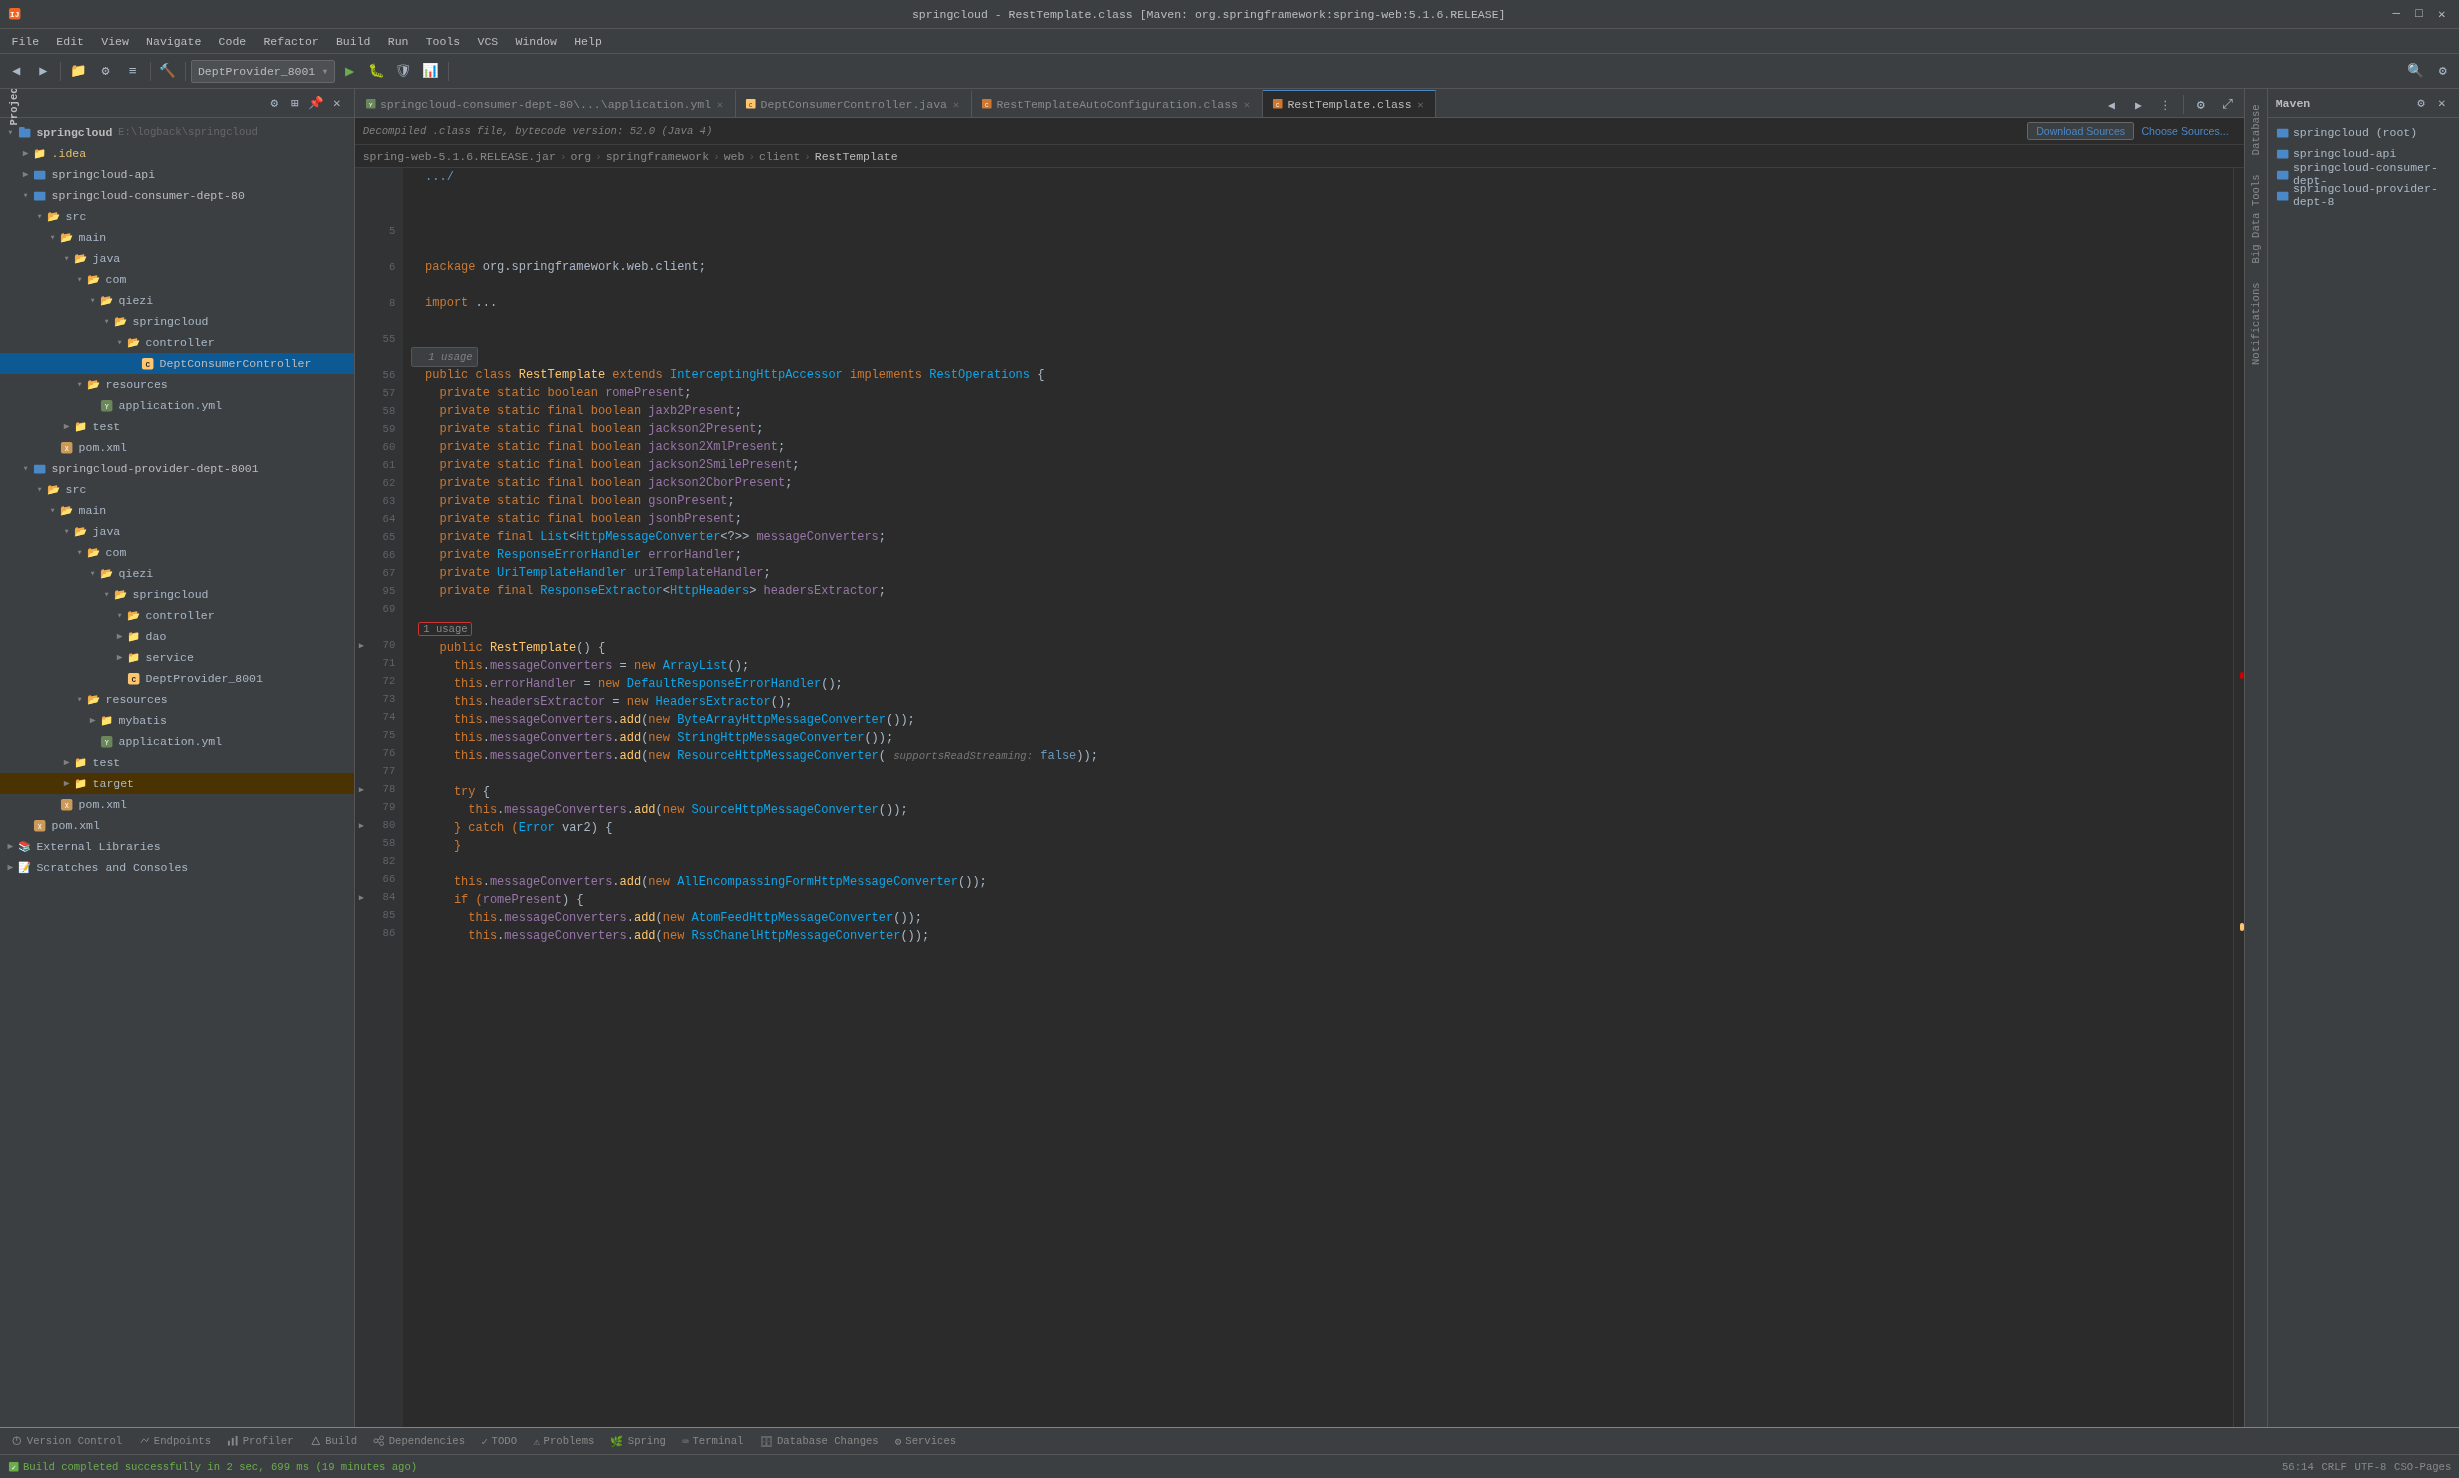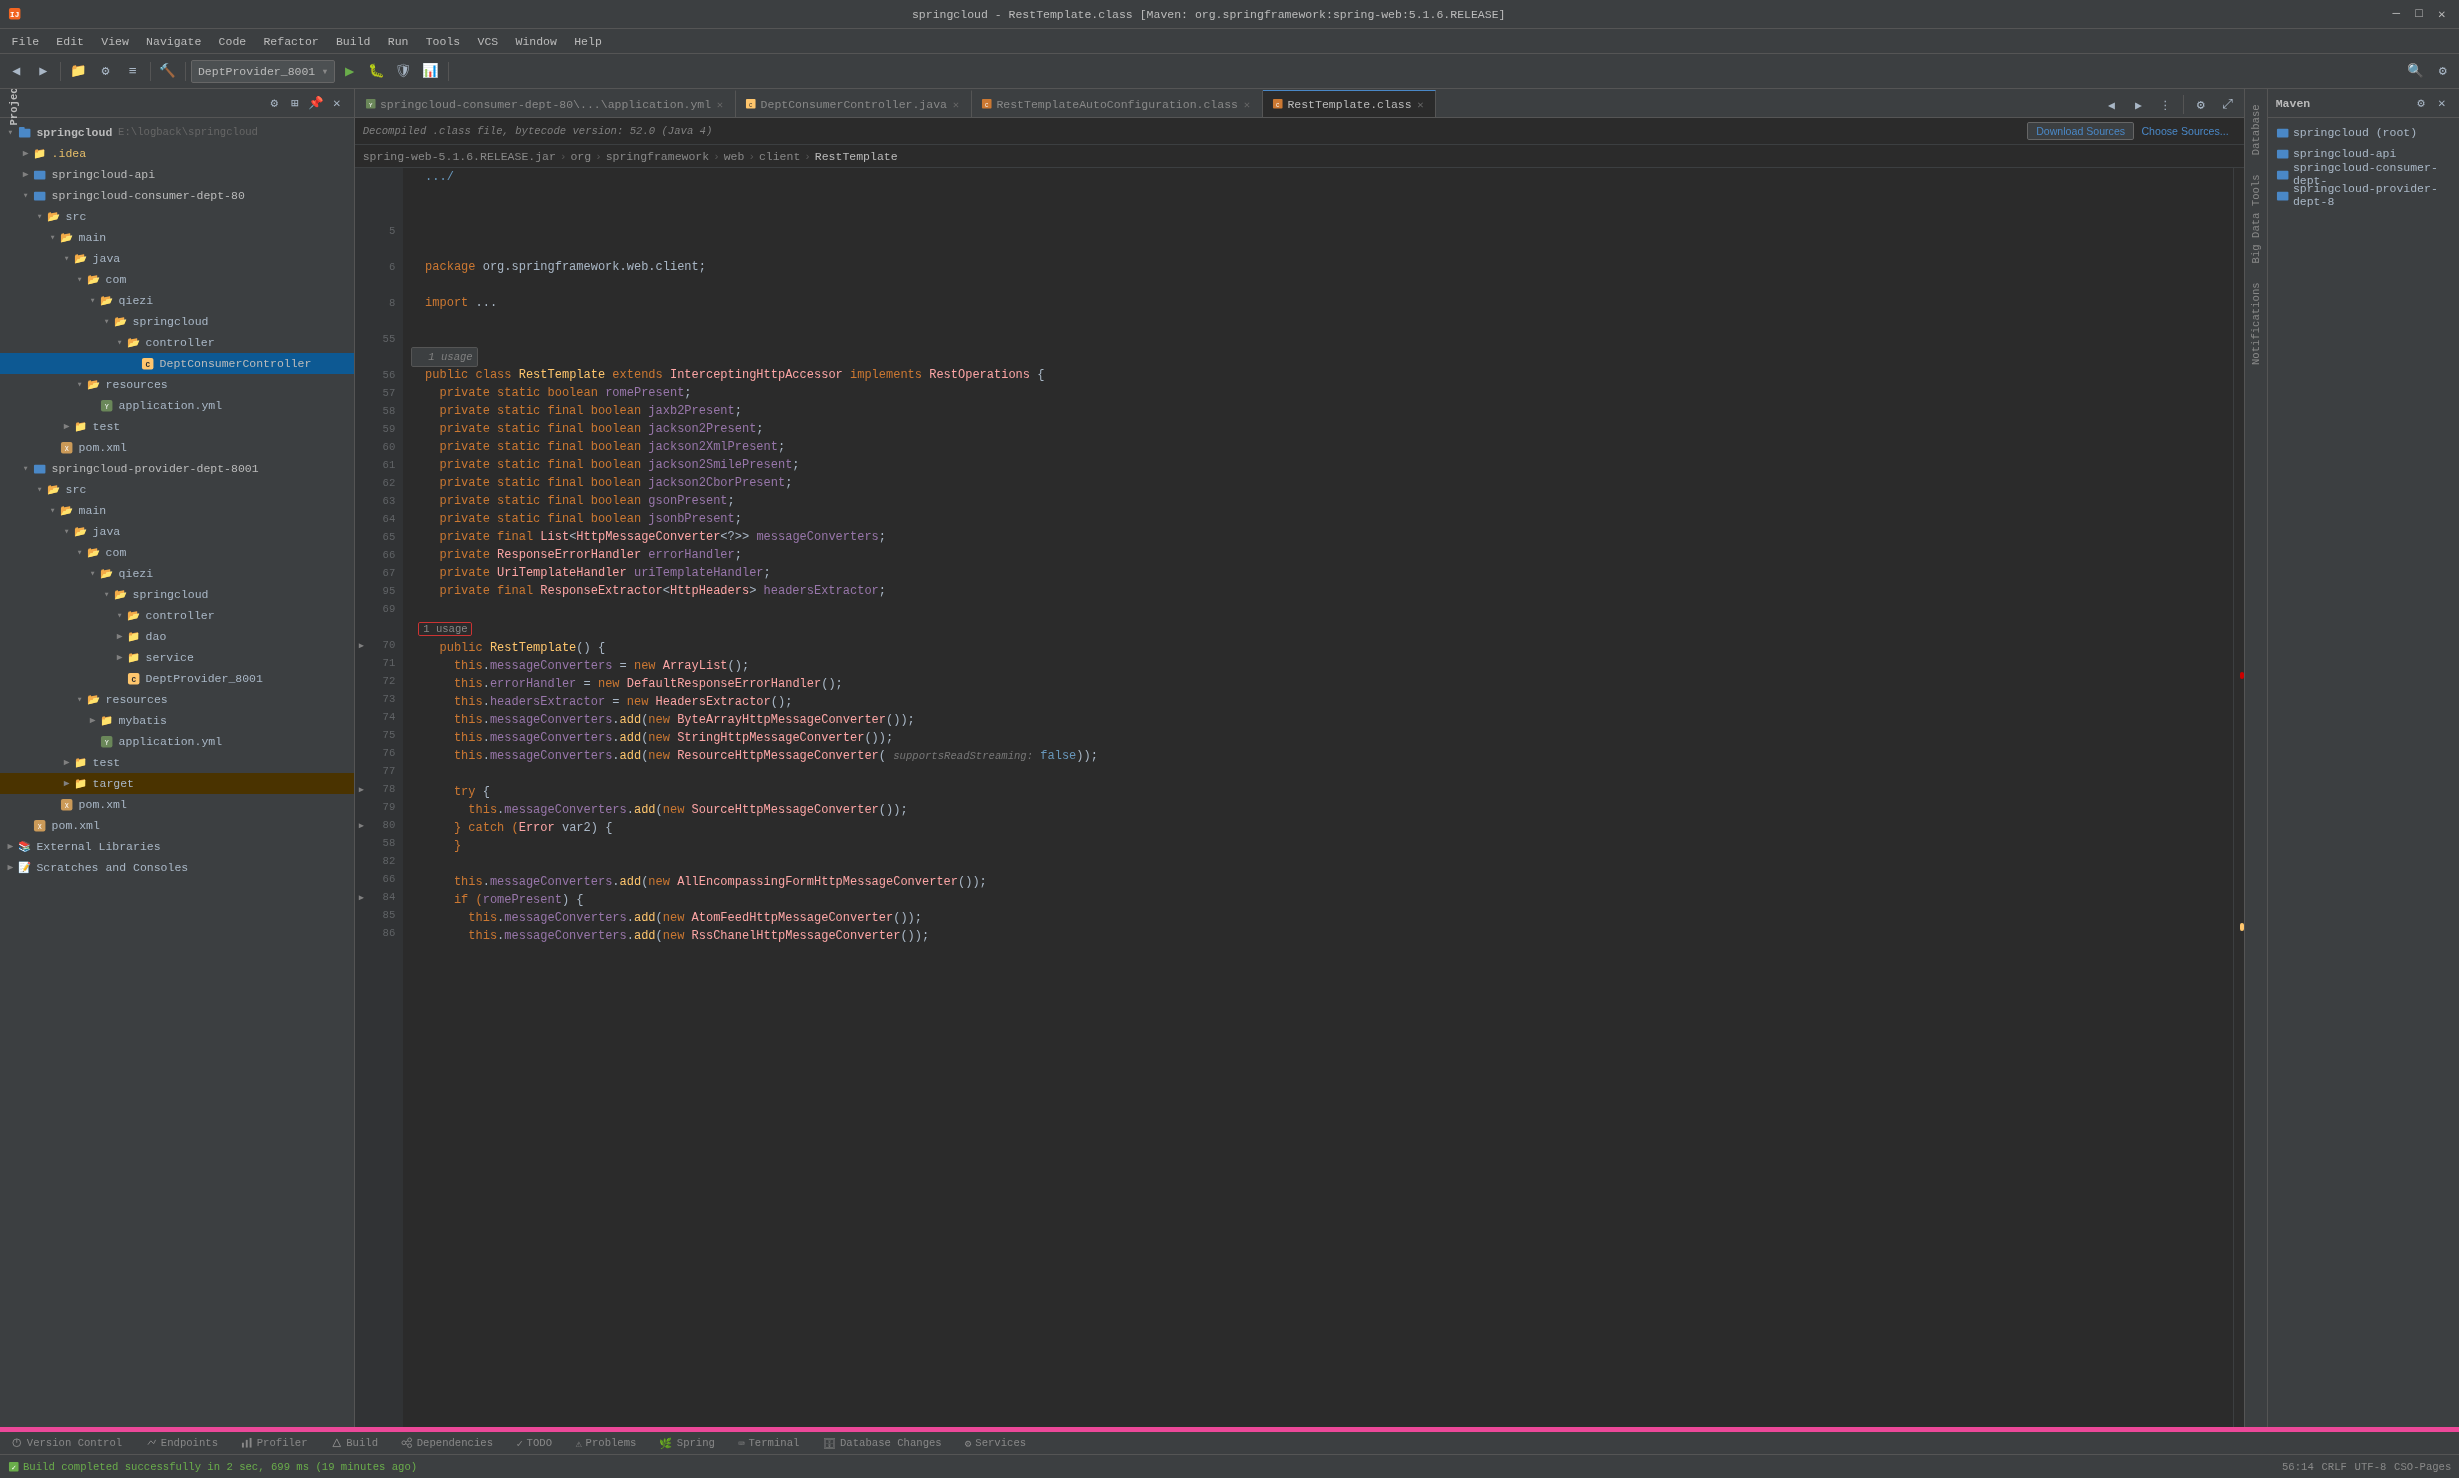--- a/index.html
+++ b/index.html
@@ -333,21 +333,21 @@
       color: #808080;
       font-style: italic;
       font-size: 10.6px;
       background: #3c3f41;
       padding: 0 3.8px;
       border: 1px solid #555;
       border-radius: 1.9px;
     }
     
     .kw { color: #cc7832; } 
-    .cls-ref { color: #fca5a5; } 
+    .cls-ref { color: #0ea5e9; } 
     .method { color: #ffc66d; } 
     .var { color: #a9b7c6; } 
     .bool-val { color: #6897bb; } 
     .field { color: #9876aa; }
     
     .right-panel {
       width: 192px;
       background: #3c3f41;
       border-left: 1px solid #555;
       flex-shrink: 0;
@@ -422,25 +422,25 @@
       gap: 3.8px;
       cursor: pointer;
     }
     .status-success {
       color: #6aad4b;
     }
     
     .bottom-toolbar {
       height: 27px;
       background: #3c3f41;
-      border-top: 5px solid #ec4899;
+      border-top: 1px solid #ec4899;
       display: flex;
       align-items: center;
       padding: 0 3.8px;
-      gap: 8px;
+      gap: 1px;
       flex-shrink: 0;
     }
     .bottom-tab {
       padding: 1.9px 7.7px;
       font-size: 10.6px;
       color: #888;
       cursor: pointer;
       display: flex;
       align-items: center;
       gap: 3.8px;

